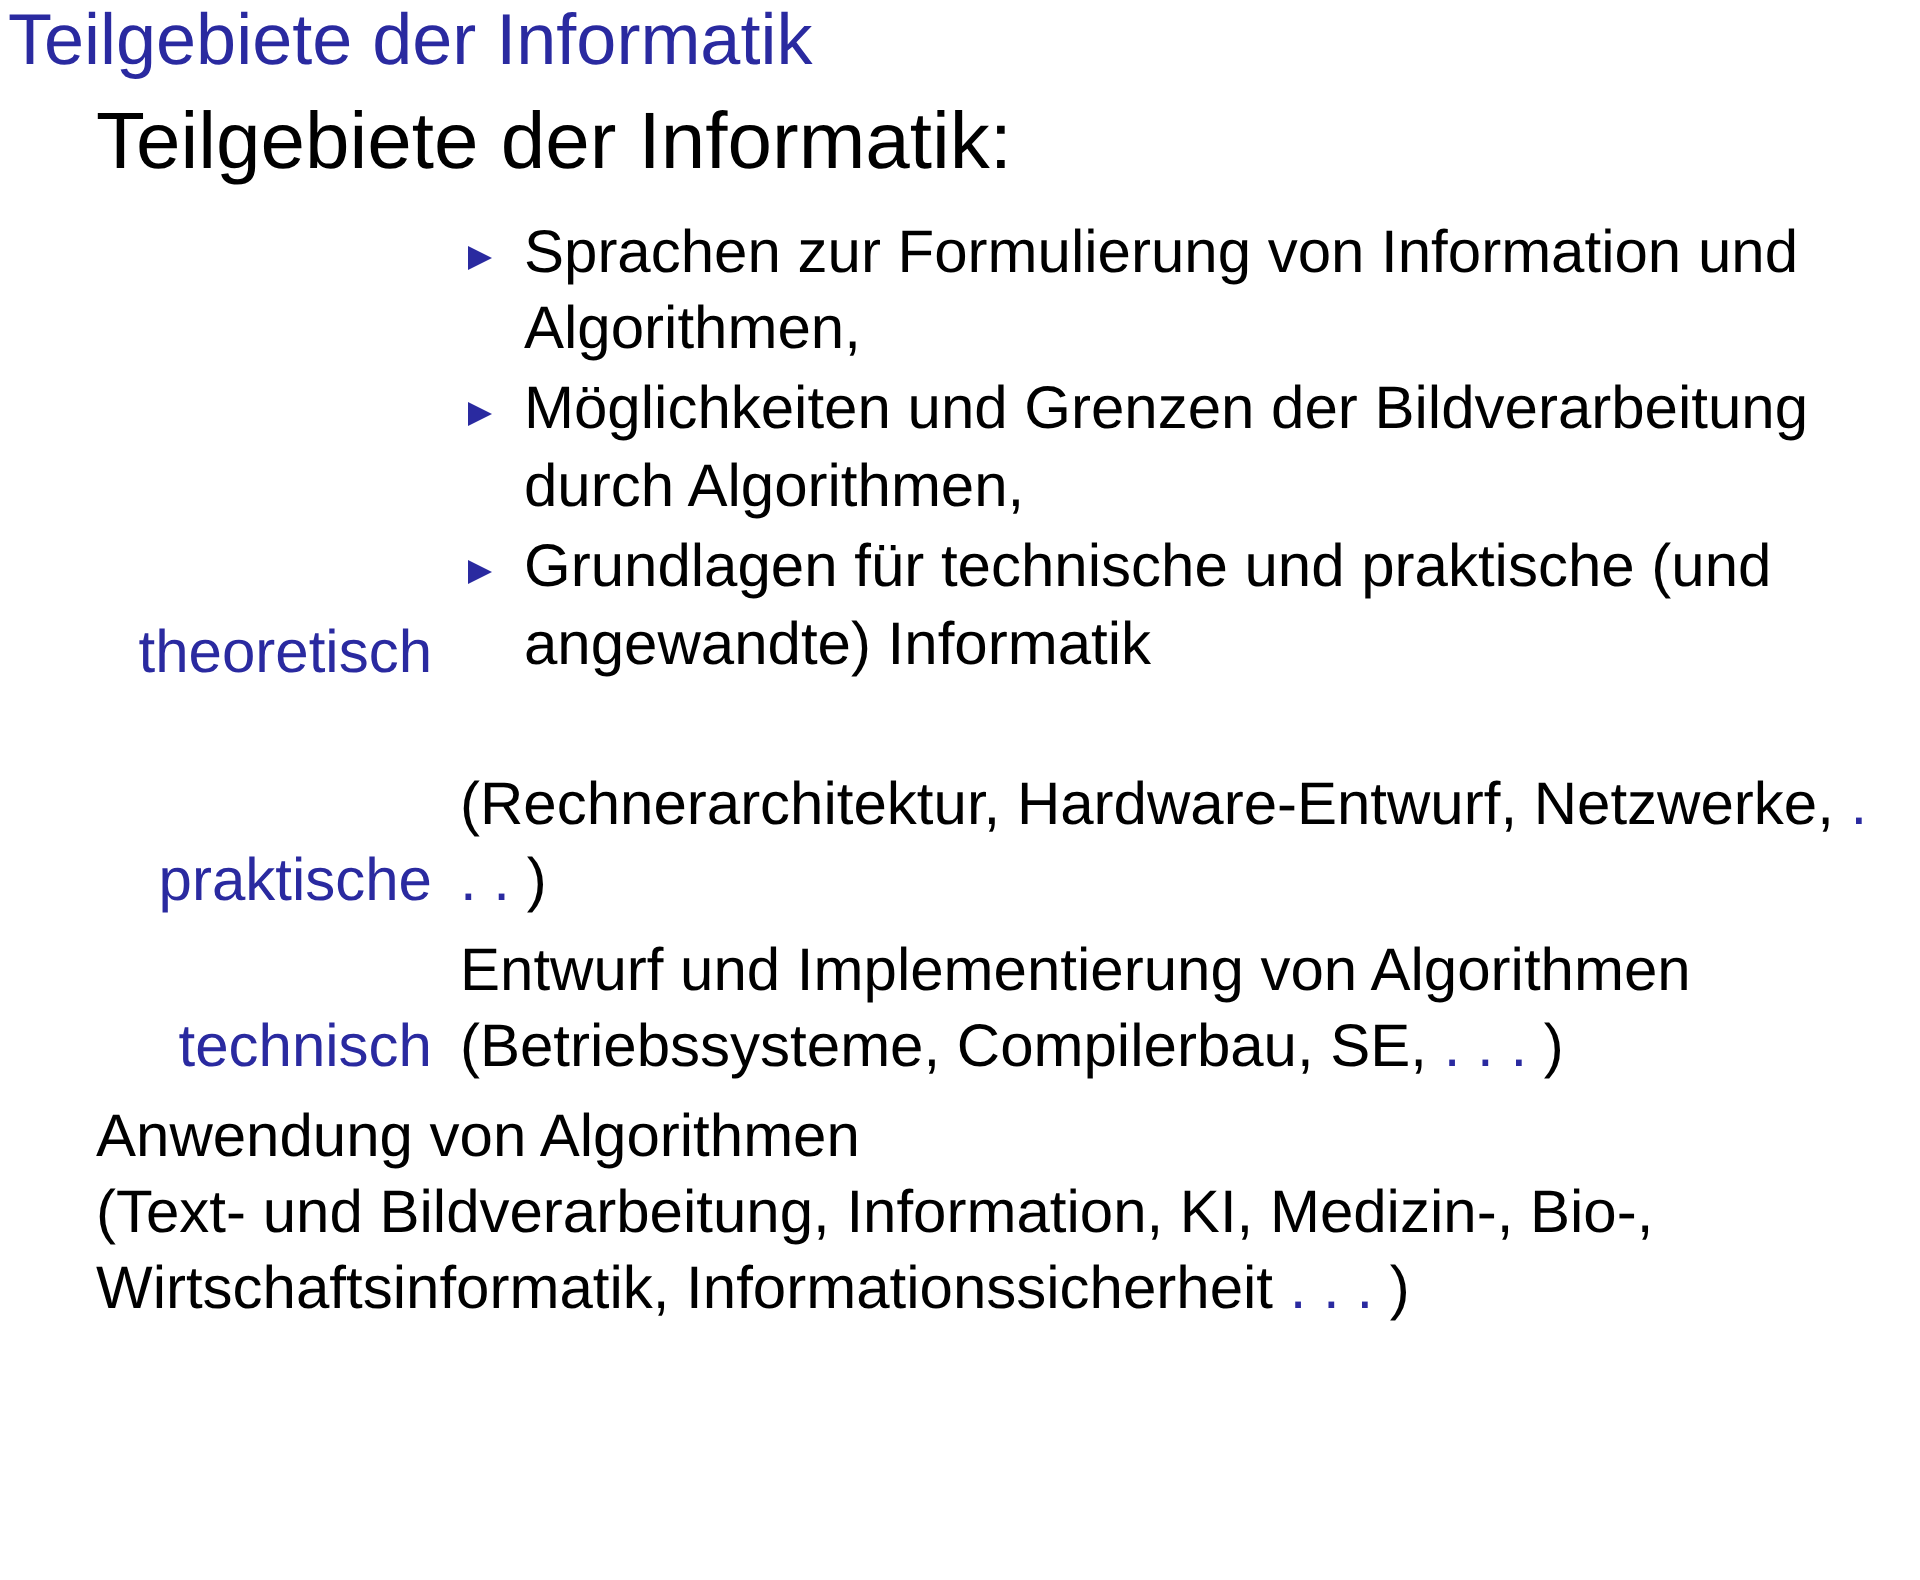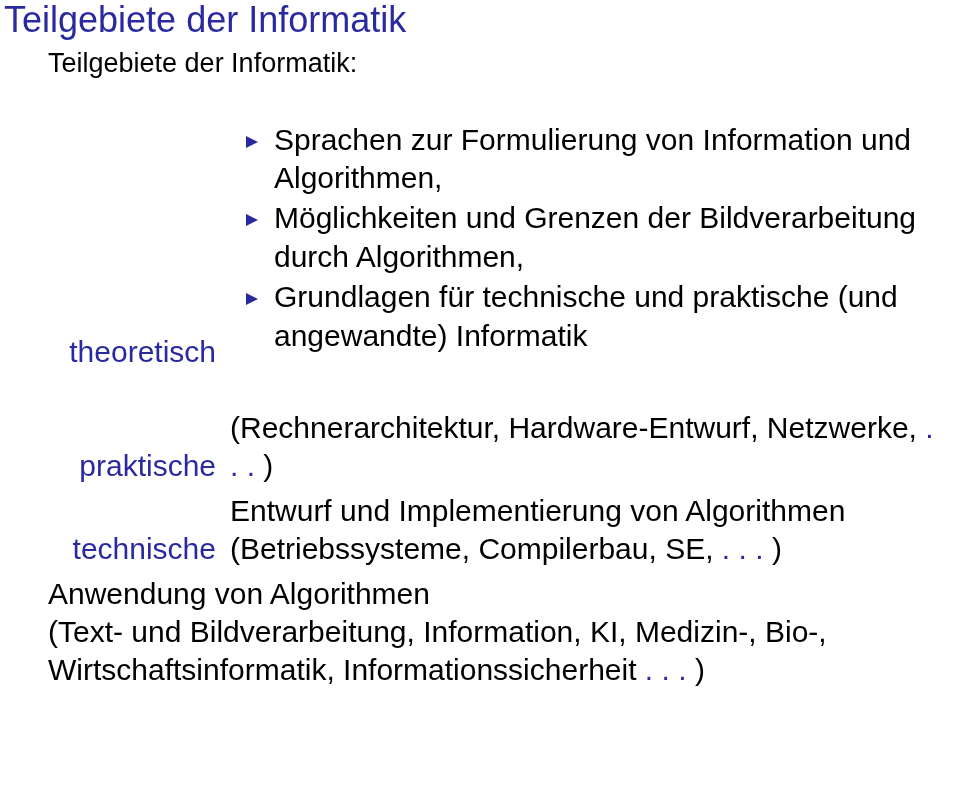--- a/index.html
+++ b/index.html
@@ -20,23 +20,23 @@
   }
   .title {
     color: #2a2aa0;
     font-size: 36px;
     font-weight: 400;
     margin: 0 0 8px 0;
     line-height: 1.1;
   }
   .subtitle {
     color: #000000;
-    font-size: 27px;
+    font-size: 40px;
     margin-left: 44px;
-    margin-bottom: 26px;
+    margin-bottom: 10px;
     line-height: 1.15;
   }
   .entries {
     margin-left: 44px;
   }
   .entry {
     display: flex;
     flex-direction: row;
     align-items: flex-end;
     margin-bottom: 6px;
@@ -51,21 +51,21 @@
     line-height: 1.28;
   }
   .content {
     flex: 1 1 auto;
     font-size: 30px;
     color: #000000;
     line-height: 1.28;
   }
   .bullets {
     list-style: none;
-    margin: 16px;
+    margin: 4px;
     padding: 0;
   }
   .bullets li {
     position: relative;
     padding-left: 28px;
     margin-bottom: 2px;
   }
   .tri {
     position: absolute;
     left: 0;
@@ -117,21 +117,21 @@
     <div class="entry">
       <div class="label">praktische</div>
       <div class="content">
         <div class="paren">
           <span>(Rechnerarchitektur, Hardware-Entwurf, Netzwerke, </span><span class="dots">. . .</span><span> )</span>
         </div>
       </div>
     </div>
 
     <div class="entry">
-      <div class="label">technische</div>
+      <div class="label">technisch</div>
       <div class="content">
         <span>Entwurf und Implementierung von Algorithmen (Betriebssysteme, Compilerbau, SE, </span><span class="dots">. . .</span><span> )</span>
       </div>
     </div>
 
     <div class="entry">
       <div class="content">
         <div>Anwendung von Algorithmen</div>
         <div>
           <span>(Text- und Bildverarbeitung, Information, KI, Medizin-, Bio-, Wirtschaftsinformatik, Informationssicherheit </span><span class="dots">. . .</span><span> )</span>

